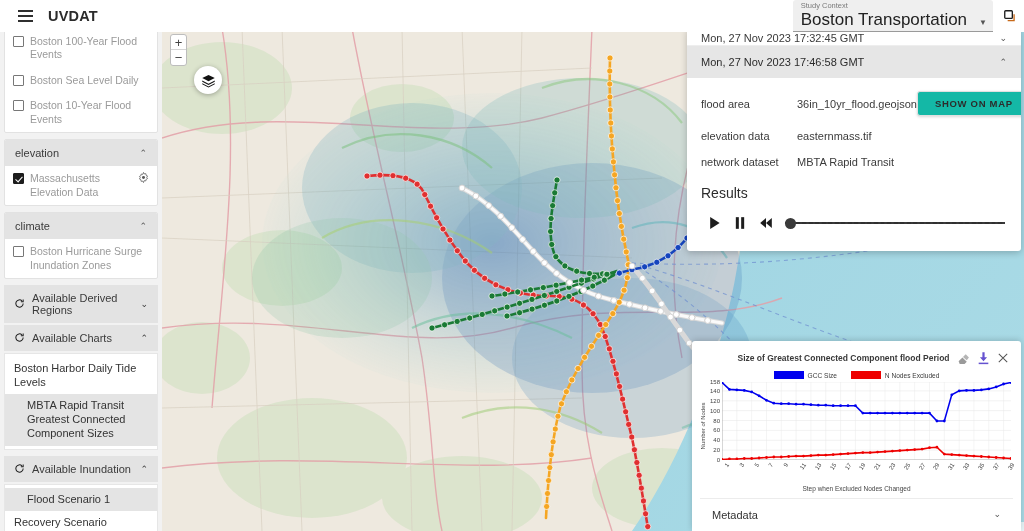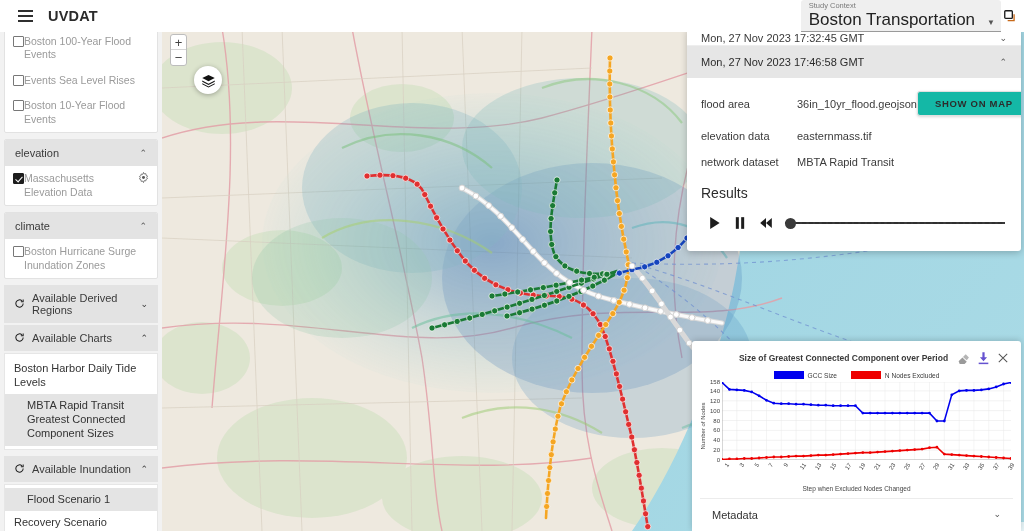--- a/index.html
+++ b/index.html
@@ -15,21 +15,21 @@
   
   #topbar {
     position: absolute; top: 0; left: 0; width: 1024px; height: 32px;
     background: #ffffff; display: flex; align-items: center;
     z-index: 60;
   }
   #hamburger { width: 34px; display: flex; flex-direction: column; gap: 3px;
     align-items: center; justify-content: center; margin-left: 8px; cursor: pointer; }
   #hamburger i { display: block; width: 15px; height: 1.7px; background: #2f2f2f; }
   #app-title { font-size: 14.5px; font-weight: 700; color: #2b2b2b; letter-spacing: .2px; margin-left: 6px; }
-  #topbar-right { margin-left: auto; display: flex; align-items: center; padding-right: 6px; }
+  #topbar-right { margin-left: auto; display: flex; align-items: center; gap: 8px; padding-right: 6px; }
   .study-context {
     background: #efefef; border-radius: 3px 3px 0 0; border-bottom: 1px solid #9a9a9a;
     padding: 2px 6px 2px 8px; min-width: 128px; position: relative;
     display: flex; align-items: flex-end; cursor: pointer;
   }
   .study-context .sc-inner { display: flex; flex-direction: column; line-height: 1.12; }
   .sc-label { font-size: 7.5px; color: #7a7a7a; }
   .sc-value { font-size: 17px; color: #222; }
   .sc-caret { margin-left: auto; padding-left: 12px; color: #555; font-size: 8px; align-self: flex-end; padding-bottom: 2px; }
   #context-icon { width: 17px; height: 17px; display: flex; align-items: center; justify-content: center; cursor: pointer; }
@@ -64,21 +64,21 @@
     background: #f2f2f2; z-index: 50; overflow: hidden;
     font-size: 11px;
   }
   .card { background: #fff; border: 1px solid #e2e2e2; border-radius: 2px;
     margin: 0 4px 6px 4px; overflow: hidden; }
   .grp-head {
     background: #e3e3e3; padding: 7px 10px; display: flex; align-items: center;
     font-size: 11px; color: #3a3a3a; cursor: pointer;
   }
   .grp-head .chev { margin-left: auto; font-size: 9px; color: #555; }
-  .chk-row { display: flex; align-items: flex-start; padding: 6px 8px; cursor: pointer; }
+  .chk-row { display: flex; align-items: flex-start; padding: 6px 8px; gap: 6px; cursor: pointer; }
   .chk {
     width: 11px; height: 11px; border: 1.4px solid #777; border-radius: 1px;
     flex: 0 0 auto; margin-top: 1px; background: #fff;
   }
   .chk.checked { background: #1d1d1d; border-color: #1d1d1d; position: relative; }
   .chk.checked::after {
     content: ""; position: absolute; left: 3px; top: .5px; width: 3px; height: 6px;
     border: solid #fff; border-width: 0 1.6px 1.6px 0; transform: rotate(42deg);
   }
   .chk-label { color: #9a9a9a; line-height: 1.28; font-size: 10.5px; flex: 1; }
@@ -481,21 +481,21 @@
 </div>
 
 <div id="sidebar">
   <div class="card" id="top-chk-card">
       <div class="chk-row">
         <span class="chk"></span>
         <span class="chk-label">Boston 100-Year Flood Events</span>
       </div>
       <div class="chk-row">
         <span class="chk"></span>
-        <span class="chk-label">Events Sea Level Rises</span>
+        <span class="chk-label">Boston Sea Level Daily</span>
       </div>
       <div class="chk-row">
         <span class="chk"></span>
         <span class="chk-label">Boston 10-Year Flood Events</span>
       </div>
     </div>
   <div id="groups-host">
       <div class="card">
         <div class="grp-head">
           <span>elevation</span>
@@ -645,21 +645,21 @@
             <i></i>
           </div>
         <div class="thumb"></div>
       </div>
     </div>
   </div>
 </div>
 
 <div id="chartpanel">
   <div class="chart-head">
-    <div class="chart-title">Size of Greatest Connected Component over Period</div>
+    <div class="chart-title">Size of Greatest Connected Component flood Period</div>
     <div class="chart-ico">
       <svg width="13" height="13" viewBox="0 0 24 24" fill="#9a9a9a">
         <path d="M3 17 L10 10 L18 18 L14 22 L5 22 Z"></path>
           <path d="M11 9 L16 4 L22 10 L18 15 Z" fill="#b5b5b5"></path>
       </svg>
     </div>
     <div class="chart-ico">
       <svg width="11" height="13" viewBox="0 0 16 18" fill="#6552d0">
         <path d="M6.4 0 h3.2 v7 h3.6 L8 13 L2.8 7 h3.6 Z"></path>
           <rect x="1" y="15" width="14" height="2.2"></rect>

